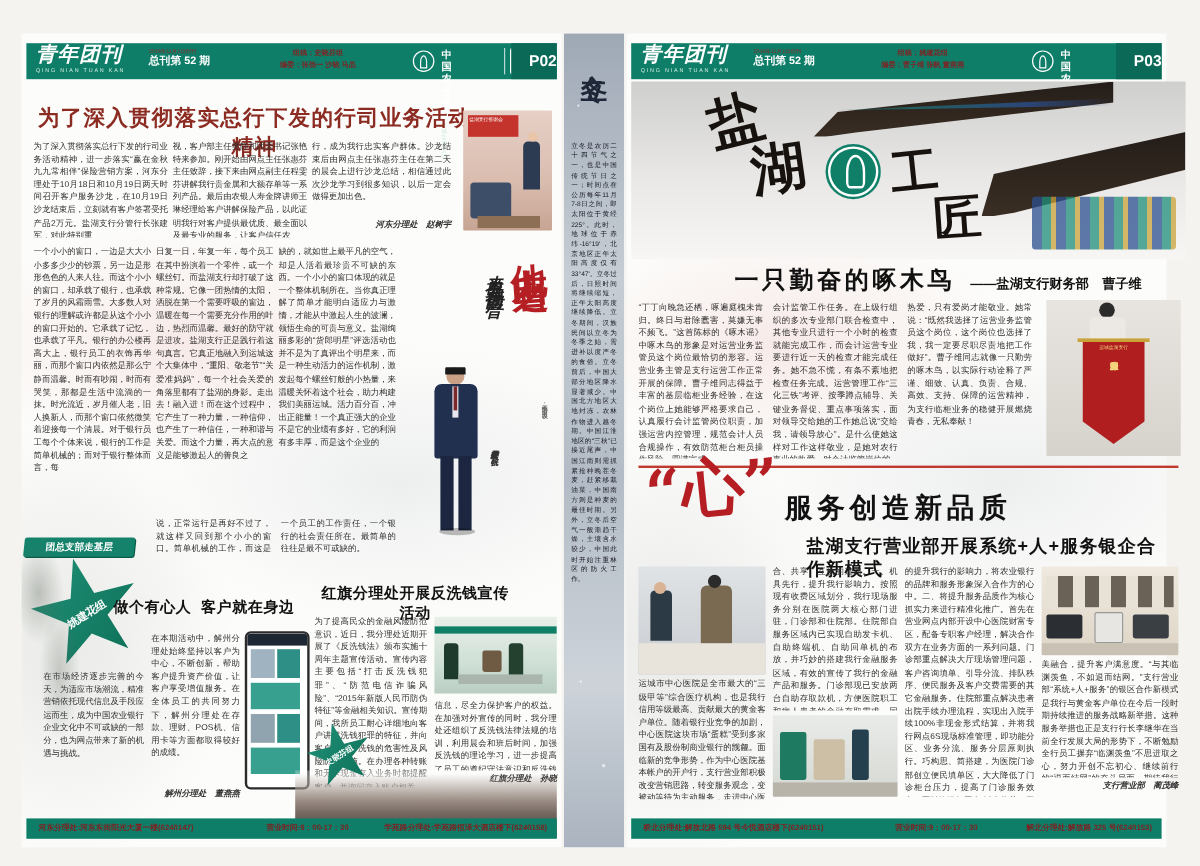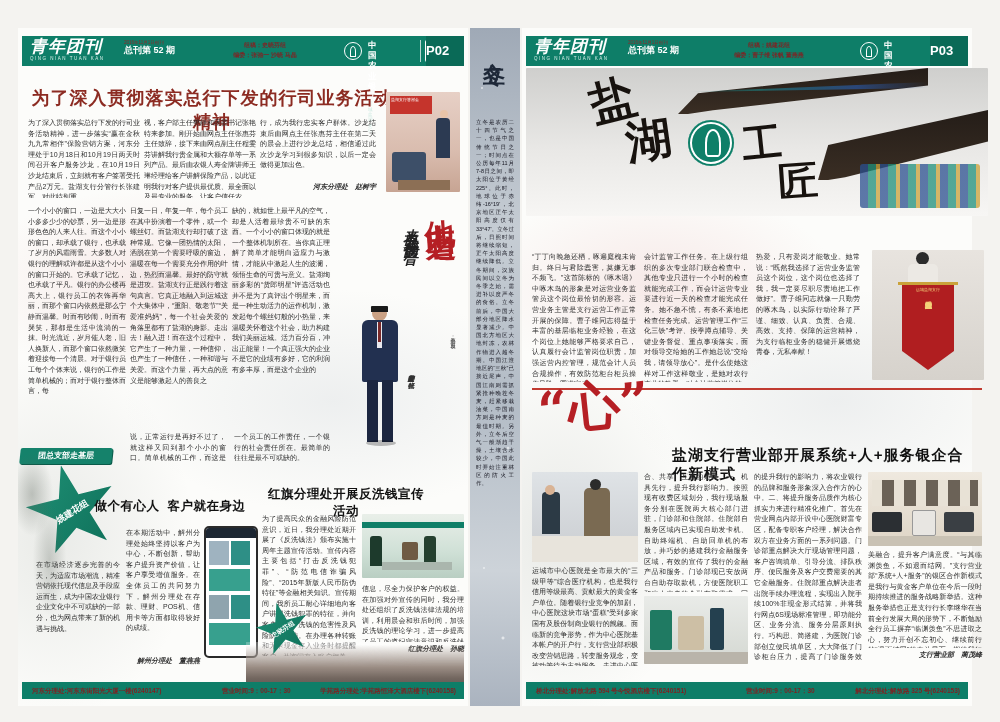--- a/index.html
+++ b/index.html
@@ -21,21 +21,21 @@
   .bankblk{position:absolute;left:322px;top:4px;height:22px;}
   .banklogo{position:absolute;left:0;top:2px;width:16px;height:16px;border:1.5px solid #fff;border-radius:50%;}
   .banklogo i{position:absolute;left:5px;top:3px;width:4px;height:9px;border:1.2px solid #fff;border-radius:50% 50% 0 0;}
   .banktxt{position:absolute;left:24px;top:0;line-height:1.2;}
   .banktxt .nm{font-size:8.5px;font-weight:bold;display:block;}
   .banktxt .br{font-size:4.5px;display:block;color:#cfeae2;}
   .vline{position:absolute;top:4px;bottom:4px;width:1px;background:rgba(255,255,255,.7);}
   .seal{position:absolute;top:4px;width:22px;height:22px;background:#fff;border-radius:2px;text-align:center;line-height:1.1;padding-top:1px;box-sizing:border-box;}
   .seal .a{color:#1b7a5e;font-size:5.5px;font-weight:bold;display:block;font-family:"DejaVu Serif",serif;}
   .seal .b{color:#b02020;font-size:5.5px;font-weight:bold;display:block;font-family:"DejaVu Serif",serif;}
-  .pnum{position:absolute;right:0;top:0;bottom:0;width:38px;background:#0a6a57;color:#fff;font-weight:bold;font-size:13px;text-align:left;line-height:30px;}
+  .pnum{position:absolute;right:0;top:0;bottom:0;width:38px;background:#0a6a57;color:#fff;font-weight:bold;font-size:13px;text-align:right;line-height:30px;}
   .bigHL{font-weight:bold;color:#8c2b22;text-align:center;letter-spacing:1px;font-size:18px;}
   .col{font-size:7px;line-height:10.6px;text-align:justify;color:#2e2e2e;overflow:hidden;}
   .col2x{column-count:2;column-gap:8px;}
   .sig{font-size:7px;font-weight:bold;font-style:italic;color:#333;text-align:right;}
   .hlB{font-weight:bold;color:#111;text-align:center;font-size:12.5px;letter-spacing:.5px;}
   .ribbon{position:absolute;background:#15826b;color:#fff;font-size:8px;font-weight:bold;text-align:center;
           line-height:16px;transform:skewX(-6deg);border-radius:2px;box-shadow:1px 1px 0 #0a5a49;}
   .star{position:absolute;background:linear-gradient(135deg,#1f9176,#0e6e58);
         clip-path:polygon(50% 0%,61% 35%,98% 35%,68% 57%,79% 91%,50% 70%,21% 91%,32% 57%,2% 35%,39% 35%);}
   .star span{position:absolute;left:50%;top:52%;transform:translate(-50%,-50%) rotate(-18deg);color:#fff;font-weight:bold;font-size:9px;white-space:nowrap;}
@@ -220,37 +220,42 @@
     <div class="abs" style="right:8px;top:96px;width:120px;height:44px;background:repeating-linear-gradient(90deg,#2a4f8f 0 8px,#1f8f7a 8px 16px,#caa23a 16px 20px);opacity:.75;border-radius:3px;"></div>
     <span class="callig abs" style="left:64px;top:2px;font-size:46px;color:#17120e;transform:rotate(-14deg);">盐</span>
     <span class="callig abs" style="left:100px;top:42px;font-size:46px;color:#17120e;transform:rotate(-8deg);">湖</span>
     <div class="abs" style="left:162px;top:52px;width:46px;height:46px;background:#0f7f68;border-radius:50%;box-shadow:inset 0 0 0 2px #0f7f68, inset 0 0 0 4px #ffffff;">
       <div class="abs" style="left:17px;top:9px;width:12px;height:24px;border:2px solid #fff;border-radius:50% 50% 20% 20%;"></div>
     </div>
     <span class="callig abs" style="left:216px;top:48px;font-size:40px;color:#17120e;transform:rotate(-6deg);">工</span>
     <span class="callig abs" style="left:252px;top:86px;font-size:40px;color:#17120e;transform:rotate(-4deg);">匠</span>
   </div>
 
+  <div class="abs" style="left:90px;top:192px;white-space:nowrap;">
+    <span style="font-size:20px;font-weight:bold;letter-spacing:3px;color:#111;">一只勤奋的啄木鸟</span>
+    <span style="font-size:11px;font-weight:bold;color:#111;margin-left:8px;">——盐湖支行财务部　曹子维</span>
+  </div>
 
   <div class="col abs" style="left:10px;top:224px;width:104px;height:130px;">“丁丁向晚急还栖，啄遍庭槐未肯归。终日与君除蠹害，莫嫌无事不频飞。”这首陈标的《啄木谣》中啄木鸟的形象是对运营业务监管员这个岗位最恰切的形容。运营业务主管是支行运营工作正常开展的保障。曹子维同志得益于丰富的基层临柜业务经验，在这个岗位上她能够严格要求自己，认真履行会计监管岗位职责，加强运营内控管理，规范会计人员合规操作，有效防范柜台柜员操作风险，圆满完成</div>
   <div class="col abs" style="left:122px;top:224px;width:104px;height:130px;">会计监管工作任务。在上级行组织的多次专业部门联合检查中，其他专业只进行一个小时的检查就能完成工作，而会计运营专业要进行近一天的检查才能完成任务。她不急不慌，有条不紊地把检查任务完成。运营管理工作“三化三铁”考评、按季蹲点辅导、关键业务督促、重点事项落实，面对领导交给她的工作她总说“交给我，请领导放心”。是什么使她这样对工作这样敬业，是她对农行事业的热爱，对会计监管岗位的</div>
   <div class="col abs" style="left:234px;top:224px;width:104px;height:130px;">热爱，只有爱岗才能敬业。她常说：“既然我选择了运营业务监管员这个岗位，这个岗位也选择了我，我一定要尽职尽责地把工作做好”。曹子维同志就像一只勤劳的啄木鸟，以实际行动诠释了严谨、细致、认真、负责、合规、高效、支持、保障的运营精神，为支行临柜业务的稳健开展燃烧青春，无私奉献！</div>
 
   <div class="photo" style="left:350px;top:222px;width:112px;height:130px;background:linear-gradient(180deg,#e8e4df,#d6d2cc);">
     <div class="abs" style="left:44px;top:2px;width:13px;height:13px;background:#2b2b2b;border-radius:50%;"></div>
     <div class="abs" style="left:36px;top:14px;width:30px;height:26px;background:#ece9e4;border-radius:5px 5px 0 0;"></div>
     <div class="abs" style="left:30px;top:34px;width:52px;height:86px;background:#b01e20;clip-path:polygon(0 0,100% 0,100% 78%,50% 100%,0 78%);">
       <div style="position:absolute;left:0;top:0;right:0;text-align:center;font-size:4px;color:#f4d37a;padding-top:3px;">运城盐湖支行</div>
       <div class="vtext" style="position:absolute;left:50%;top:12px;transform:translateX(-50%);height:60px;font-size:7px;font-weight:bold;color:#f4d37a;font-family:'DejaVu Serif',serif;">服务盐湖农行人</div>
     </div>
     <div class="abs" style="left:26px;top:32px;width:60px;height:3px;background:#caa23a;"></div>
   </div>
 
   <div class="abs" style="left:10px;top:360px;width:450px;height:1.5px;background:#c03a30;"></div>
   <span class="callig abs" style="left:16px;top:344px;font-size:52px;font-weight:bold;color:#b51f24;transform:rotate(-6deg);">“心”</span>
+  <span class="abs" style="left:132px;top:380px;font-size:23px;font-weight:bold;letter-spacing:4px;color:#111;">服务创造新品质</span>
   <span class="abs" style="left:150px;top:418px;font-size:15px;font-weight:bold;letter-spacing:1px;color:#111;">盐湖支行营业部开展系统+人+服务银企合作新模式</span>
 
   <div class="photo" style="left:10px;top:444px;width:106px;height:90px;background:linear-gradient(180deg,#dfe3e6,#c9ccd0);">
     <div class="abs" style="left:10px;top:20px;width:18px;height:42px;background:#2c3a45;border-radius:4px 4px 0 0;"></div>
     <div class="abs" style="left:13px;top:13px;width:10px;height:10px;background:#d9b394;border-radius:50%;"></div>
     <div class="abs" style="left:52px;top:16px;width:26px;height:52px;background:#7a6a52;border-radius:5px 5px 0 0;"></div>
     <div class="abs" style="left:58px;top:7px;width:11px;height:11px;background:#2b2b2b;border-radius:50%;"></div>
     <div class="abs" style="left:0;top:64px;right:0;height:26px;background:#e8e4dc;"></div>
   </div>
   <div class="col abs" style="left:10px;top:538px;width:106px;height:100px;">运城市中心医院是全市最大的“三级甲等”综合医疗机构，也是我行信用等级最高、贡献最大的黄金客户单位。随着银行业竞争的加剧，中心医院这块市场“蛋糕”受到多家国有及股份制商业银行的觊觎。面临新的竞争形势，作为中心医院基本帐户的开户行，支行营业部积极改变营销思路，转变服务观念，变被动等待为主动服务，走进中心医院现场，将服务现场、营销阵地前移到第一线，制定了具体的驻区合作现场辅助服务方案，以维护和巩固客户为基础，夯实双方合作关系，探索出一条银区融</div>

